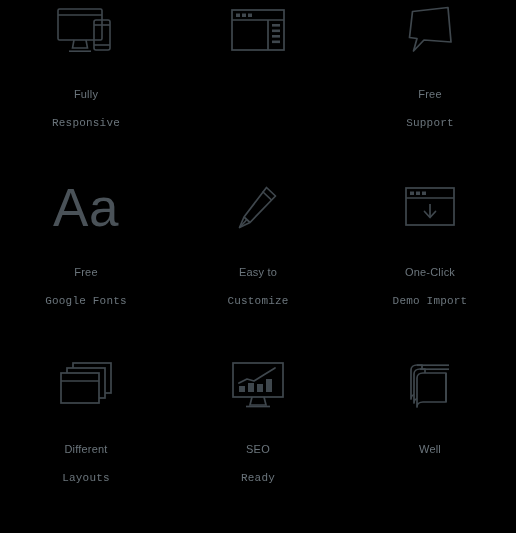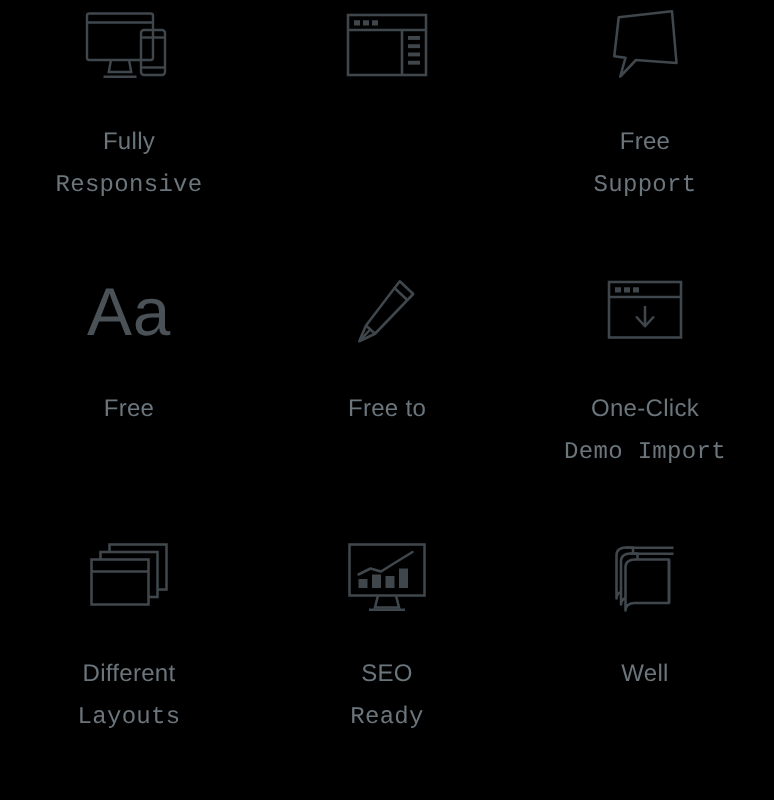--- a/index.html
+++ b/index.html
@@ -35,30 +35,30 @@
     align-items: center;
     justify-content: center;
     margin-bottom: 22px;
   }
   .feature-icon svg {
     display: block;
     overflow: visible;
   }
   .glyph-icon {
     font-family: "Liberation Sans", sans-serif;
-    font-size: 45px;
+    font-size: 53px;
     font-weight: 300;
     color: #4a5258;
     line-height: 1;
     letter-spacing: 0.5px;
   }
   .feature-label {
     text-align: center;
     color: #6b757c;
-    font-size: 16px;
+    font-size: 11px;
     line-height: 29px;
     font-weight: 400;
     letter-spacing: 0.2px;
     white-space: nowrap;
   }
   .feature-label .line2 {
     display: block;
     font-family: Liberation Mono, monospace;
   }
 </style>
@@ -113,34 +113,36 @@
       <span class="line2">Support</span>
     </div>
   </div>
 
   <div class="feature-cell">
     <div class="feature-icon">
       <span class="glyph-icon">Aa</span>
     </div>
     <div class="feature-label">
       <span>Free</span>
+      <span class="line2">Google Fonts</span>
     </div>
   </div>
 
   <div class="feature-cell">
     <div class="feature-icon">
       <svg width="44" height="46" viewBox="0 0 44 46" fill="none" stroke="#3f474d" stroke-width="1.7" stroke-linejoin="round">
         <path d="M30.5 2.5 L39.5 11 L14 37.5 L3.5 42.5 L8 32 Z"></path>
         <line x1="8" y1="32" x2="14" y2="37.5"></line>
         <line x1="26.5" y1="6.5" x2="35.5" y2="15"></line>
         <line x1="3.5" y1="42.5" x2="10.5" y2="35"></line>
       </svg>
     </div>
     <div class="feature-label">
-      <span>Free to</span>
+      <span>Easy to</span>
+      <span class="line2">Customize</span>
     </div>
   </div>
 
   <div class="feature-cell">
     <div class="feature-icon">
       <svg width="50" height="42" viewBox="0 0 50 42" fill="none" stroke="#3f474d" stroke-width="1.7">
         <rect x="1" y="1" width="48" height="37"></rect>
         <line x1="1" y1="11" x2="49" y2="11"></line>
         <rect x="5" y="4.5" width="4" height="3.5" fill="#3f474d" stroke="none"></rect>
         <rect x="11" y="4.5" width="4" height="3.5" fill="#3f474d" stroke="none"></rect>

